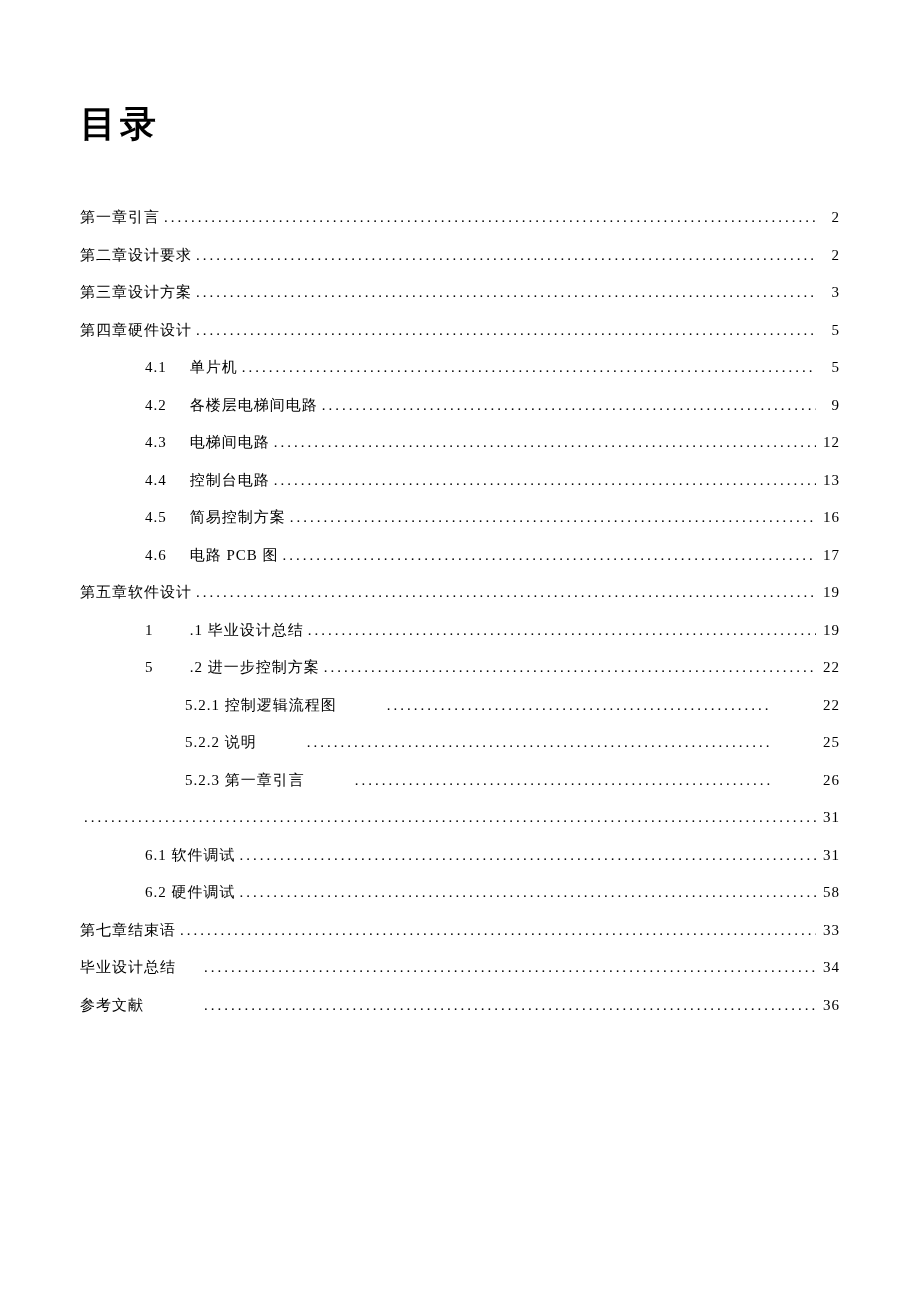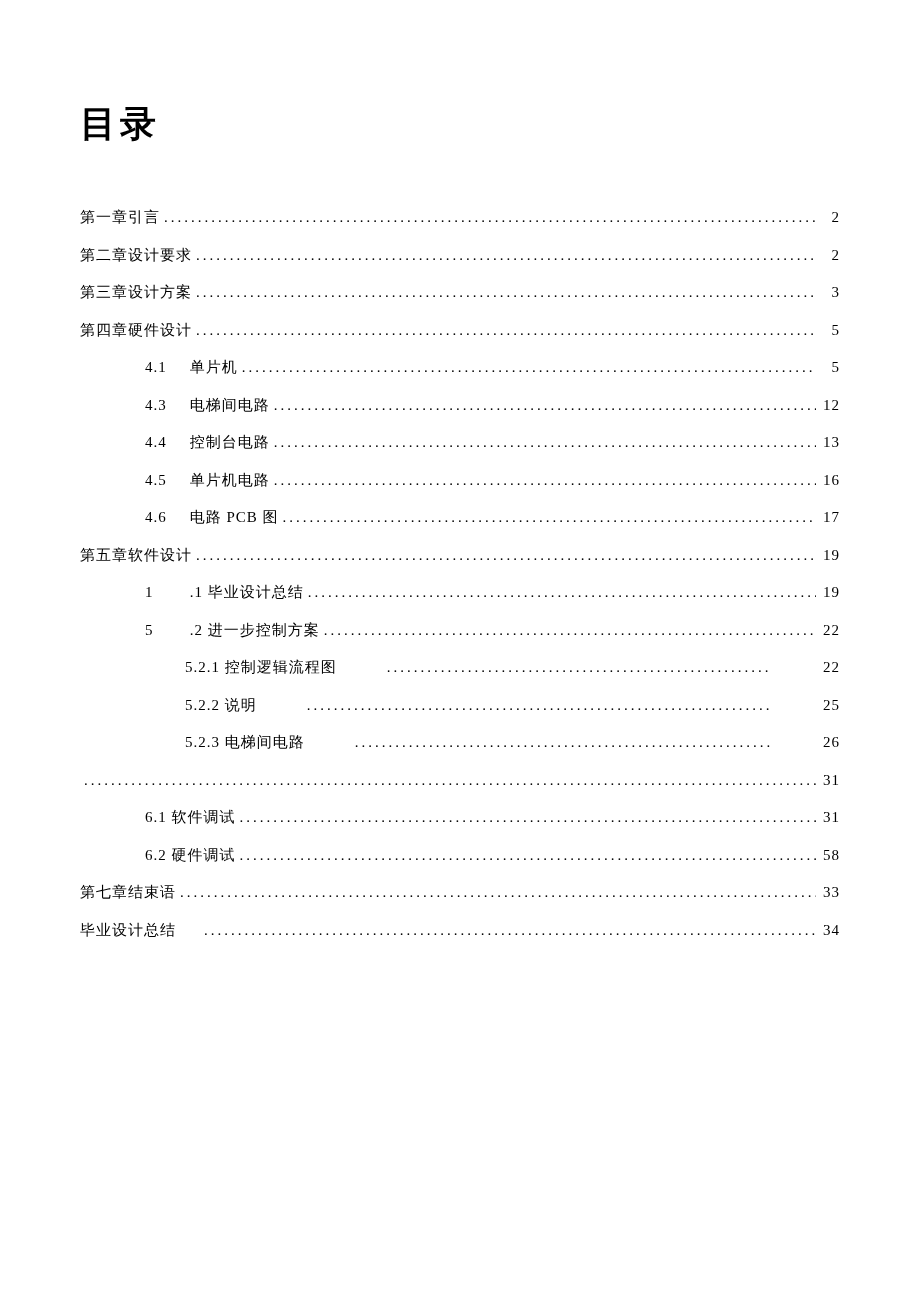--- a/index.html
+++ b/index.html
@@ -89,31 +89,36 @@
       <span class="entry-label"><span>第四章硬件设计</span></span>
       <span class="dots"></span>
       <span class="entry-page">5</span>
     </div>
     <div class="toc-entry level-1">
       <span class="entry-label"><span class="entry-num">4.1</span> <span>单片机</span></span>
       <span class="dots"></span>
       <span class="entry-page">5</span>
     </div>
     <div class="toc-entry level-1">
+      <span class="entry-label"><span class="entry-num">4.2</span> <span>各楼层电梯间电路</span></span>
+      <span class="dots"></span>
+      <span class="entry-page">9</span>
+    </div>
+    <div class="toc-entry level-1">
       <span class="entry-label"><span class="entry-num">4.3</span> <span>电梯间电路</span></span>
       <span class="dots"></span>
       <span class="entry-page">12</span>
     </div>
     <div class="toc-entry level-1">
       <span class="entry-label"><span class="entry-num">4.4</span> <span>控制台电路</span></span>
       <span class="dots"></span>
       <span class="entry-page">13</span>
     </div>
     <div class="toc-entry level-1">
-      <span class="entry-label"><span class="entry-num">4.5</span> <span>单片机电路</span></span>
+      <span class="entry-label"><span class="entry-num">4.5</span> <span>简易控制方案</span></span>
       <span class="dots"></span>
       <span class="entry-page">16</span>
     </div>
     <div class="toc-entry level-1">
       <span class="entry-label"><span class="entry-num">4.6</span> <span>电路 PCB 图</span></span>
       <span class="dots"></span>
       <span class="entry-page">17</span>
     </div>
     <div class="toc-entry level-0">
       <span class="entry-label"><span>第五章软件设计</span></span>
@@ -134,21 +139,21 @@
       <span class="entry-label"><span>5.2.1 控制逻辑流程图</span></span>
       <span class="dots"></span>
       <span class="entry-page">22</span>
     </div>
     <div class="toc-entry level-2">
       <span class="entry-label"><span>5.2.2 说明</span></span>
       <span class="dots"></span>
       <span class="entry-page">25</span>
     </div>
     <div class="toc-entry level-2">
-      <span class="entry-label"><span>5.2.3 电梯间电路</span></span>
+      <span class="entry-label"><span>5.2.3 第一章引言</span></span>
       <span class="dots"></span>
       <span class="entry-page">26</span>
     </div>
     <div class="toc-entry level-0">
       <span class="dots"></span>
       <span class="entry-page">31</span>
     </div>
     <div class="toc-entry level-1">
       <span class="entry-label"><span>6.1 软件调试</span></span>
       <span class="dots"></span>
@@ -162,13 +167,18 @@
     <div class="toc-entry level-0">
       <span class="entry-label"><span>第七章结束语</span></span>
       <span class="dots"></span>
       <span class="entry-page">33</span>
     </div>
     <div class="toc-entry level-0">
       <span class="entry-label"><span style="display: inline-block; min-width: 120px; font-family: Liberation Serif, serif;">毕业设计总结</span></span>
       <span class="dots"></span>
       <span class="entry-page">34</span>
     </div>
+    <div class="toc-entry level-0">
+      <span class="entry-label"><span style="display: inline-block; min-width: 120px;">参考文献</span></span>
+      <span class="dots"></span>
+      <span class="entry-page">36</span>
+    </div>
   </div>
 
 </body></html>

